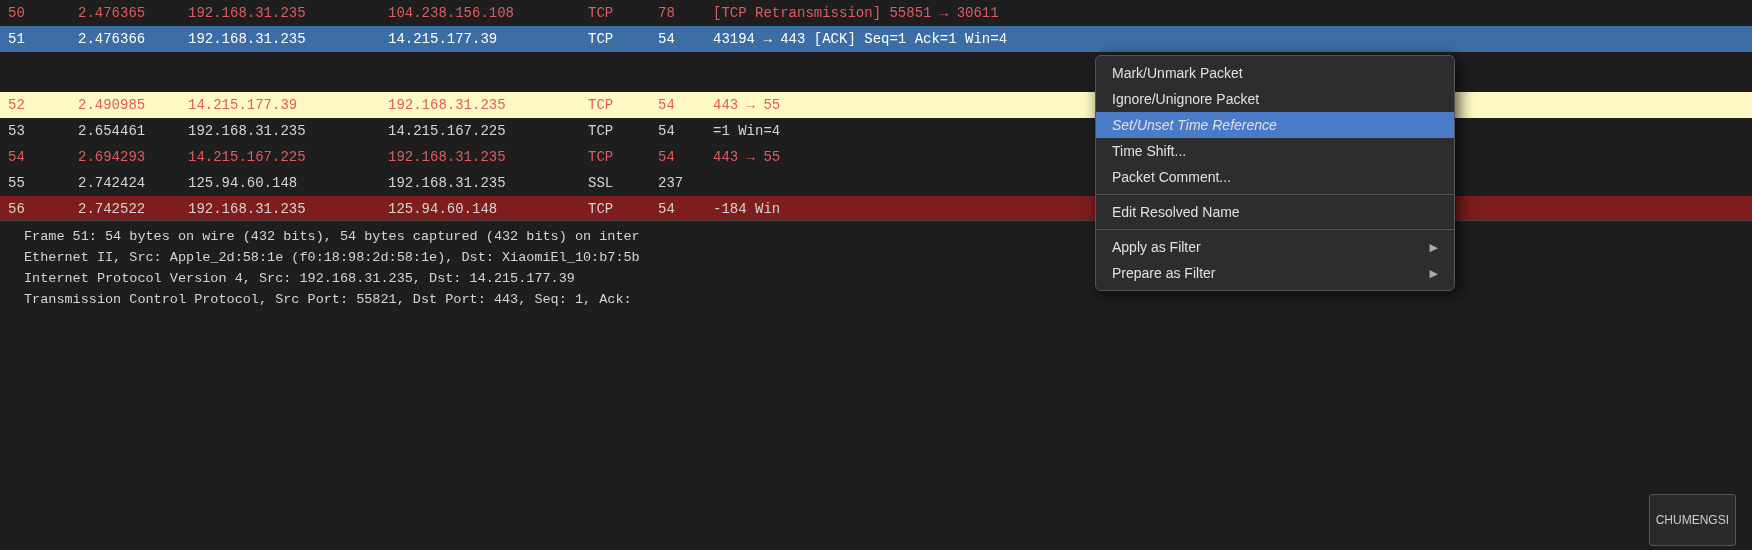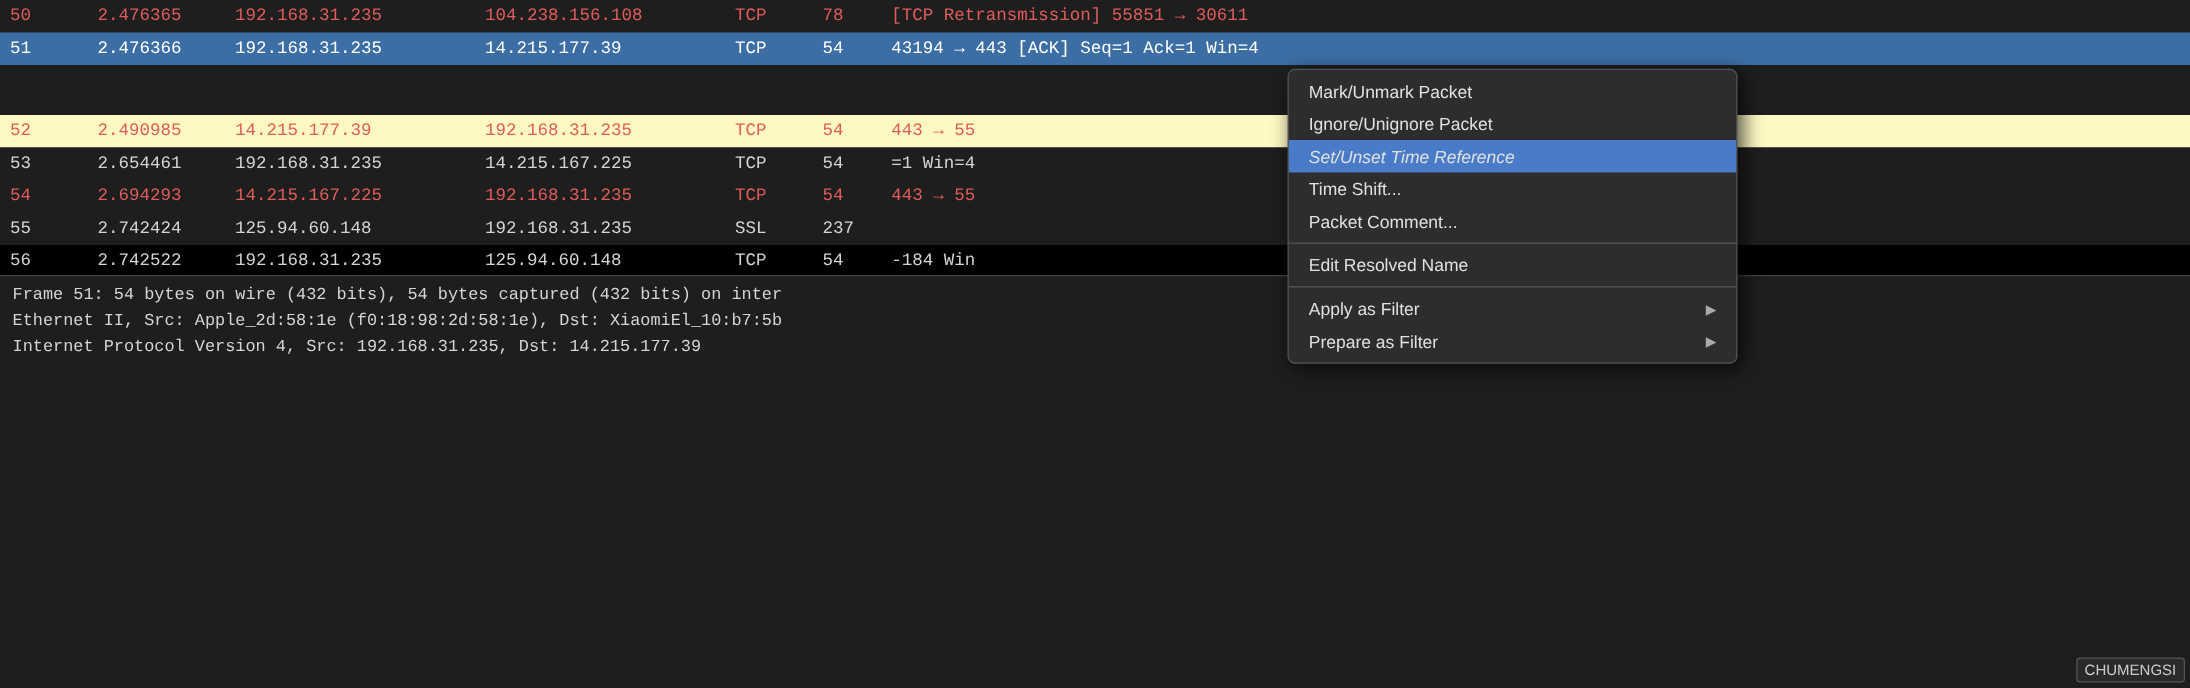--- a/index.html
+++ b/index.html
@@ -9,31 +9,31 @@
       background: #1e1e1e;
       font-family: 'Courier New', Courier, monospace;
       font-size: 14px;
       overflow: hidden;
       position: relative;
     }
 
     .detail-area {
       background: #1e1e1e;
       color: #d4d4d4;
-      padding: 6px 10px;
+      padding: 6px 24px;
       font-size: 13.5px;
       line-height: 1.55;
       border-top: 1px solid #444;
     }
 
     
     .context-menu {
       position: absolute;
       top: 55px;
-      left: 1030px;
+      left: 1095px;
       width: 360px;
       background: #2d2d2d;
       border: 1px solid #555;
       border-radius: 6px;
       box-shadow: 4px 4px 16px rgba(0,0,0,0.7);
       z-index: 100;
       padding: 4px 0;
     }
     .menu-item {
       display: flex;
@@ -61,27 +61,27 @@
       margin: 4px 0;
     }
     .menu-item-label {
       flex: 1;
     }
 
     
     .watermark {
       position: absolute;
       bottom: 4px;
-      right: 4px;
+      right: 16px;
       background: #2a2a2a;
       border: 1px solid #555;
       color: #ccc;
       font-size: 12px;
       font-family: sans-serif;
-      padding: 2px 6px;
+      padding: 18px 6px;
       border-radius: 3px;
       margin-top: 11px;
     }
   </style>
 </head>
 <body>
 
 <div style="width:100%; height:220px; overflow:hidden;">
   <div id="rows-container">
       <div style="display: flex; height: 26px; line-height: 26px; width: 100%; background: rgb(30, 30, 30); color: rgb(224, 92, 92);">
@@ -131,36 +131,37 @@
       </div>
       <div style="display: flex; height: 26px; line-height: 26px; width: 100%; background: rgb(30, 30, 30); color: rgb(212, 212, 212);">
         <span style="padding: 0px 8px; white-space: nowrap; overflow: hidden; font-family: &quot;Courier New&quot;, monospace; font-size: 14px; width: 70px; min-width: 70px;">55</span>
         <span style="padding: 0px 8px; white-space: nowrap; overflow: hidden; font-family: &quot;Courier New&quot;, monospace; font-size: 14px; width: 110px; min-width: 110px;">2.742424</span>
         <span style="padding: 0px 8px; white-space: nowrap; overflow: hidden; font-family: &quot;Courier New&quot;, monospace; font-size: 14px; width: 200px; min-width: 200px;">125.94.60.148</span>
         <span style="padding: 0px 8px; white-space: nowrap; overflow: hidden; font-family: &quot;Courier New&quot;, monospace; font-size: 14px; width: 200px; min-width: 200px;">192.168.31.235</span>
         <span style="padding: 0px 8px; white-space: nowrap; overflow: hidden; font-family: &quot;Courier New&quot;, monospace; font-size: 14px; width: 70px; min-width: 70px;">SSL</span>
         <span style="padding: 0px 8px; white-space: nowrap; overflow: hidden; font-family: &quot;Courier New&quot;, monospace; font-size: 14px; width: 55px; min-width: 55px;">237</span>
         <span style="padding: 0px 8px; white-space: nowrap; overflow: hidden; font-family: &quot;Courier New&quot;, monospace; font-size: 14px; flex: 1 1 0%;"></span>
       </div>
-      <div style="display: flex; height: 26px; line-height: 26px; width: 100%; background: #000000; color: rgb(212, 212, 212);">
+      <div style="display: flex; height: 26px; line-height: 26px; width: 100%; background: #7f1d1d; color: rgb(212, 212, 212);">
         <span style="padding: 0px 8px; white-space: nowrap; overflow: hidden; font-family: &quot;Courier New&quot;, monospace; font-size: 14px; width: 70px; min-width: 70px;">56</span>
         <span style="padding: 0px 8px; white-space: nowrap; overflow: hidden; font-family: &quot;Courier New&quot;, monospace; font-size: 14px; width: 110px; min-width: 110px;">2.742522</span>
         <span style="padding: 0px 8px; white-space: nowrap; overflow: hidden; font-family: &quot;Courier New&quot;, monospace; font-size: 14px; width: 200px; min-width: 200px;">192.168.31.235</span>
         <span style="padding: 0px 8px; white-space: nowrap; overflow: hidden; font-family: &quot;Courier New&quot;, monospace; font-size: 14px; width: 200px; min-width: 200px;">125.94.60.148</span>
         <span style="padding: 0px 8px; white-space: nowrap; overflow: hidden; font-family: &quot;Courier New&quot;, monospace; font-size: 14px; width: 70px; min-width: 70px;">TCP</span>
         <span style="padding: 0px 8px; white-space: nowrap; overflow: hidden; font-family: &quot;Courier New&quot;, monospace; font-size: 14px; width: 55px; min-width: 55px;">54</span>
         <span style="padding: 0px 8px; white-space: nowrap; overflow: hidden; font-family: &quot;Courier New&quot;, monospace; font-size: 14px; flex: 1 1 0%;">-184 Win</span>
       </div>
     </div>
 </div>
 
 <div class="detail-area" id="detail-area" style="height:180px; overflow:hidden;">
 <div style="font-family: &quot;Courier New&quot;, monospace; font-size: 13.5px;">Frame 51: 54 bytes on wire (432 bits), 54 bytes captured (432 bits) on inter</div>
     <div style="font-family: &quot;Courier New&quot;, monospace; font-size: 13.5px;">Ethernet II, Src: Apple_2d:58:1e (f0:18:98:2d:58:1e), Dst: XiaomiEl_10:b7:5b</div>
     <div style="font-family: &quot;Courier New&quot;, monospace; font-size: 13.5px;">Internet Protocol Version 4, Src: 192.168.31.235, Dst: 14.215.177.39</div>
+    <div style="font-family: &quot;Courier New&quot;, monospace; font-size: 13.5px;">Transmission Control Protocol, Src Port: 55821, Dst Port: 443, Seq: 1, Ack:</div>
   </div>
 
 <div class="context-menu" id="context-menu">
 <div class="menu-item">
       <span class="menu-item-label">Mark/Unmark Packet</span>
     </div>
     <div class="menu-item">
       <span class="menu-item-label">Ignore/Unignore Packet</span>
     </div>
     <div class="menu-item highlighted">

